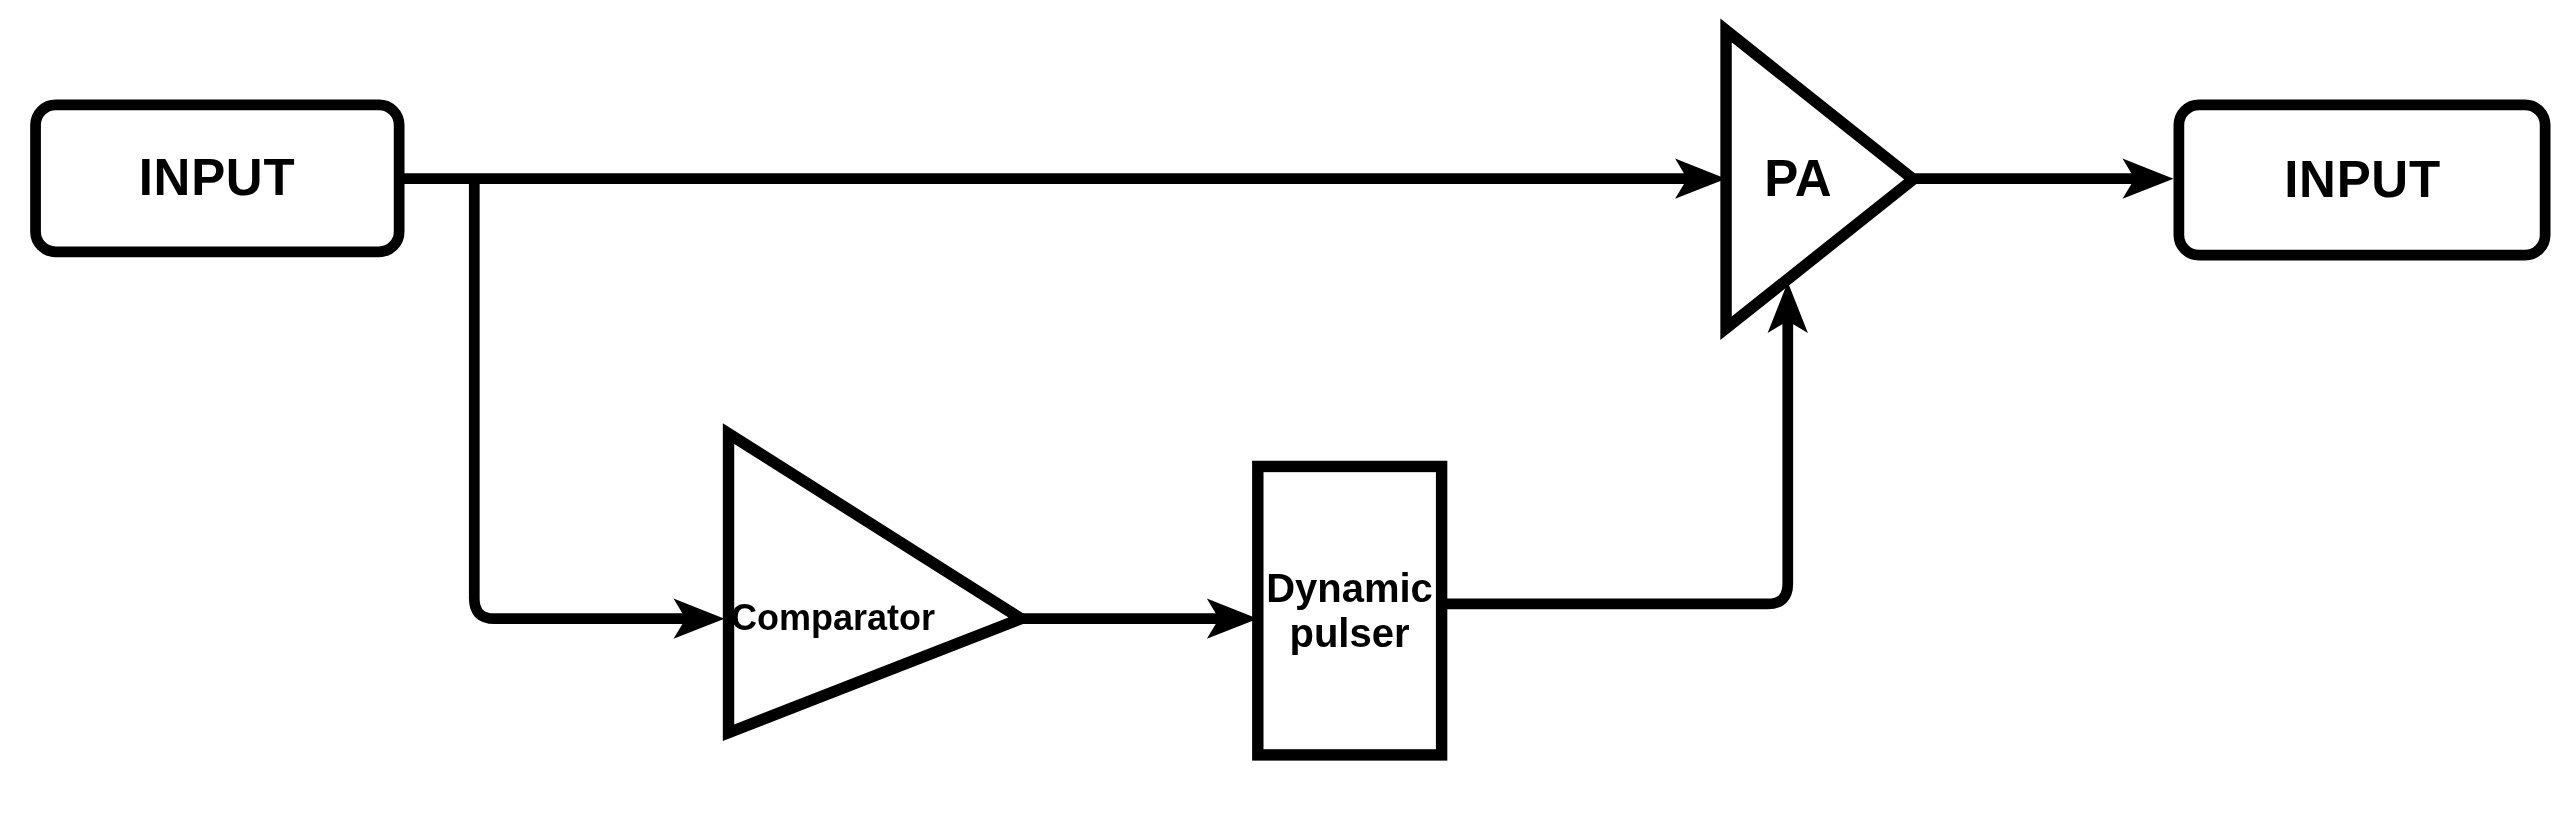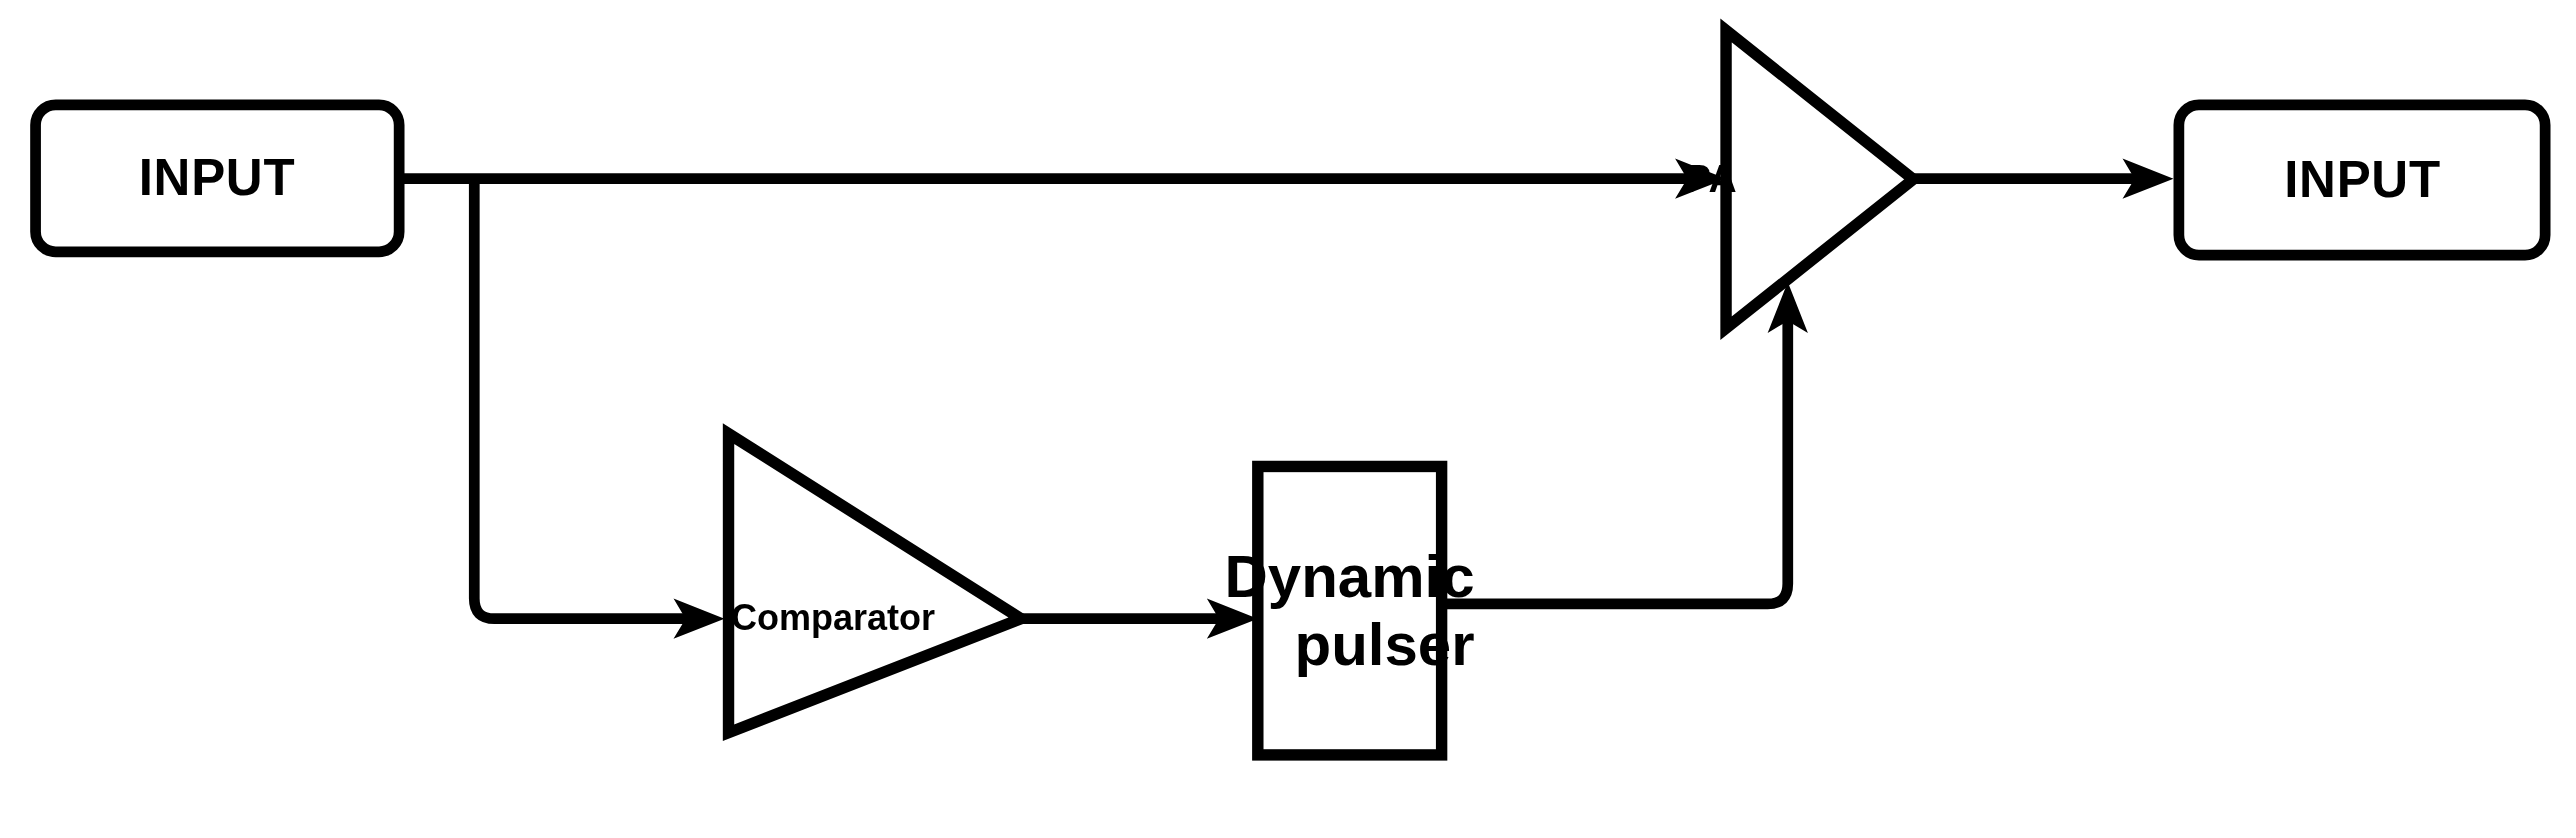--- a/index.html
+++ b/index.html
@@ -25,48 +25,48 @@
     top: 0;
     left: 0;
     width: 2576px;
     height: 839px;
   }
   .node-label {
     position: absolute;
     display: flex;
     align-items: center;
     justify-content: center;
-    text-align: right;
+    text-align: center;
     font-family: "Liberation Sans", sans-serif;
     font-weight: bold;
     color: #000000;
     line-height: 1.12;
     white-space: pre-line;
     pointer-events: none;
     user-select: none;
   }
   #label-input {
     left: 30px;  top: 99px;  width: 374px; height: 158px;
     font-size: 51px; letter-spacing: 0.7px;
   }
   #label-output {
     left: 2174px; top: 99px; width: 377px; height: 161px;
     font-size: 51px; letter-spacing: 0.7px;
   }
   #label-pa {
-    left: 1644px; top: 134px; width: 134px; height: 89px;
-    font-size: 39px; letter-spacing: 0.3px;
+    left: 1731px; top: 134px; width: 134px; height: 89px;
+    font-size: 51px; letter-spacing: 0.3px;
   }
   #label-comparator {
     left: 731px; top: 578px; width: 288px; height: 81px;
     font-size: 36px; justify-content: flex-start;
   }
   #label-dynamic-pulser {
     left: 1252px; top: 461px; width: 195px; height: 299px;
-    font-size: 60px;
+    font-size: 40px;
   }
 </style>
 </head>
 <body>
 
 <div id="diagram-root">
 
   <svg id="diagram-svg" viewBox="0 0 3840 1250" xmlns="http://www.w3.org/2000/svg">
 
     <rect x="53" y="156" width="542" height="219" rx="30" ry="30" fill="none" stroke="#000000" stroke-width="16"></rect>

